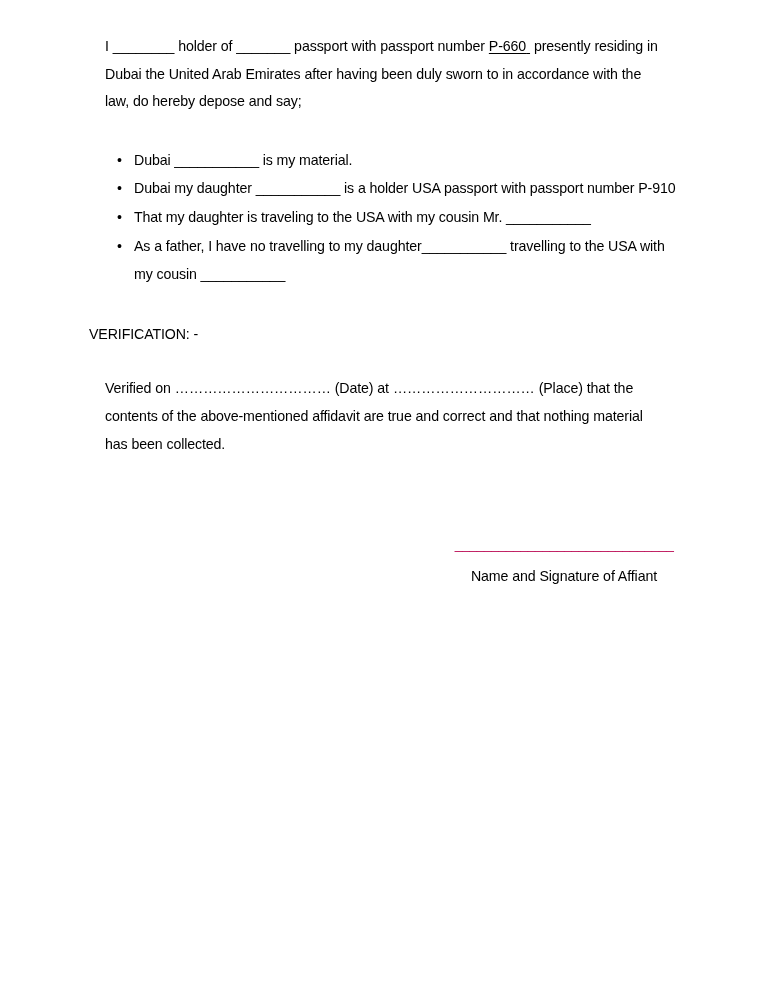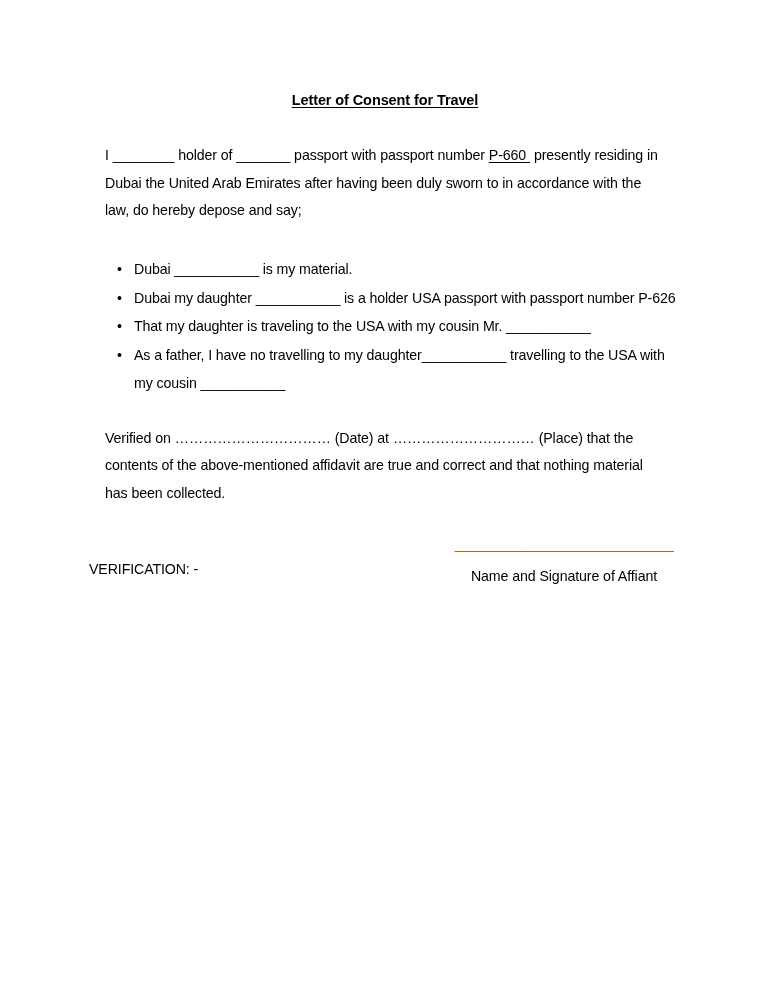--- a/index.html
+++ b/index.html
@@ -105,58 +105,57 @@
     top: 536px;
     width: 232px;
     text-align: center;
   }
   .sign-line {
     font-size: 14.2px;
     line-height: 16px;
     letter-spacing: -0.6px;
     white-space: nowrap;
     overflow: hidden;
-    color: #a16207;
+    color: #be185d;
   }
   .sign-caption {
     padding-top: 14px;
     font-size: 14.2px;
     letter-spacing: -0.1px;
     line-height: 20px;
   }
 
   .blank { letter-spacing: -0.2px; }
   .leader { letter-spacing: 0px; }
 </style>
 </head>
 <body>
 
 <div class="page">
 
   <div class="doc-body">
 
-    <h1 class="doc-title"><span class="u">Letter of Consent for Travel</span></h1>
 
     <p class="para p-intro"><span>I </span><span class="blank">________</span><span> holder of </span><span class="blank">_______</span><span> passport with passport number </span><span class="u-inline">P-660</span><span class="u-inline">&nbsp;</span><span> presently residing in Dubai the United Arab Emirates after having been duly sworn to in accordance with the law, do hereby depose and say;</span></p>
 
     <ul class="bullets">
 
       <li><span class="dot">•</span><span>Dubai </span><span class="blank">___________</span><span> is my material.</span></li>
 
-      <li><span class="dot">•</span><span>Dubai my daughter  </span><span class="blank">___________</span><span>  is a holder USA passport with passport number P-626</span></li>
+      <li><span class="dot">•</span><span>Dubai my daughter  </span><span class="blank">___________</span><span>  is a holder USA passport with passport number P-910</span></li>
 
       <li><span class="dot">•</span><span>That my daughter is traveling to the USA with my cousin Mr. </span><span class="blank">___________</span><span></span></li>
 
       <li><span class="dot">•</span><span>As a father, I have no travelling to my daughter</span><span class="blank">___________</span><span>  travelling to the USA with my cousin </span><span class="blank">___________</span></li>
 
     </ul>
 
+    <p class="para verification-head">VERIFICATION: -</p>
+
     <p class="para p-verify"><span>Verified on </span><span class="leader">……………………………</span><span> (Date) at </span><span class="leader">…………………………</span><span> (Place) that the contents of the above-mentioned affidavit are true and correct and that nothing material has been collected.</span></p>
-
-    <p class="para verification-head">VERIFICATION: -</p>
 
   </div>
 
   <div class="sign-block">
     <div class="sign-line">______________________________</div>
     <div class="sign-caption">Name and Signature of Affiant</div>
   </div>
 
 </div>
 

